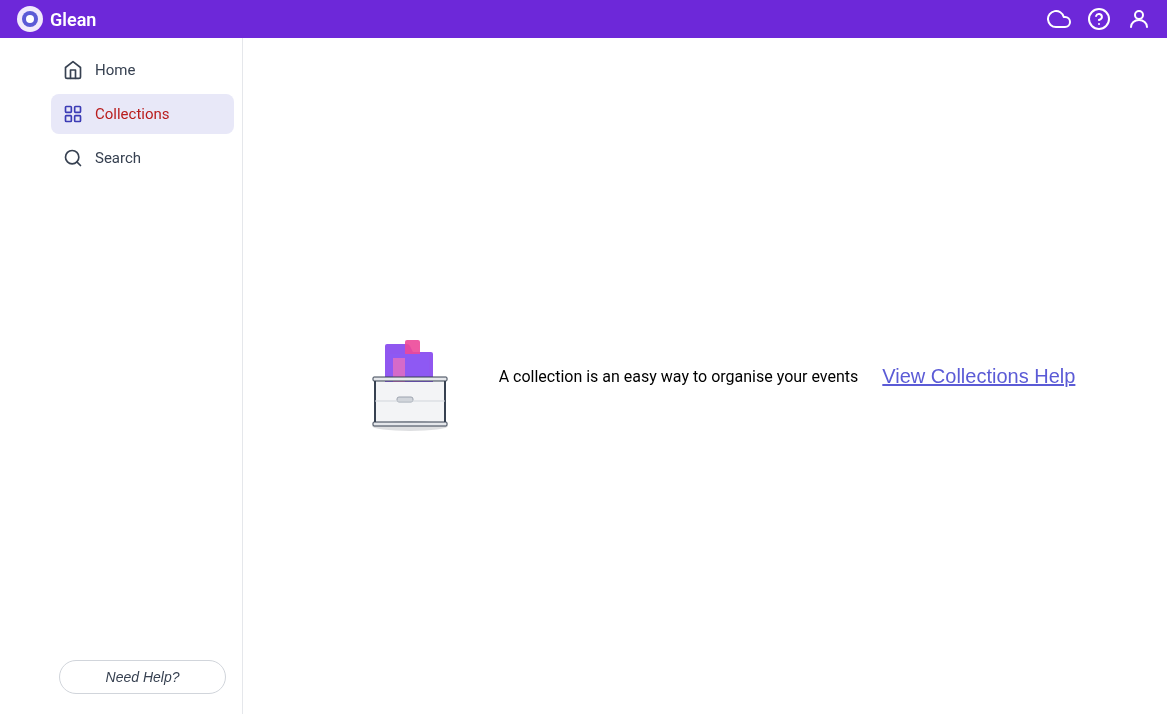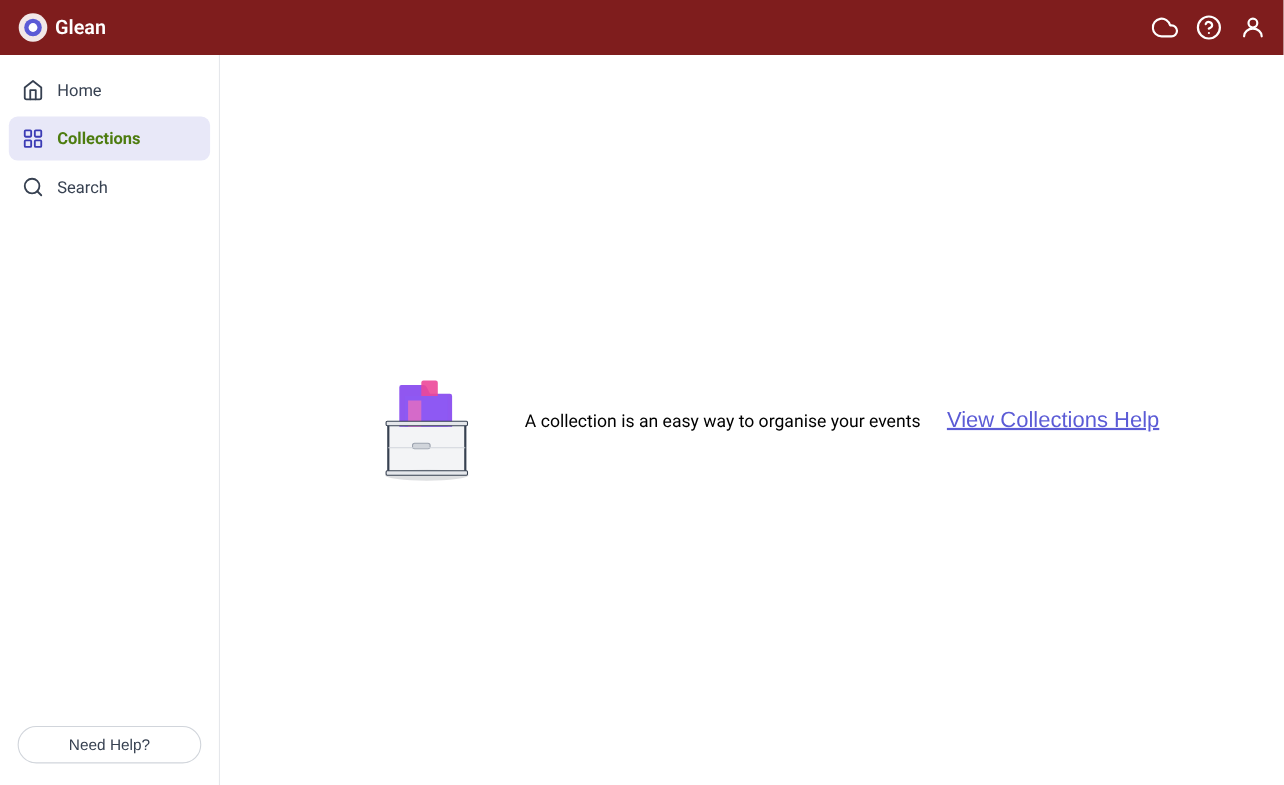--- a/index.html
+++ b/index.html
@@ -1,21 +1,21 @@
 <!DOCTYPE html>
 <html><head>
   <meta charset="utf-8">
   <style>
     * { box-sizing: border-box; margin: 0; padding: 0; }
     body { font-family: -apple-system, BlinkMacSystemFont, 'Segoe UI', Roboto, sans-serif; width: 1167px; height: 714px; overflow: hidden; display: flex; flex-direction: column; }
 
     
     .header {
-      background: #7f1d1d;
-      height: 50px;
+      background: #6d28d9;
+      height: 38px;
       display: flex;
       align-items: center;
       padding: 0 16px;
       justify-content: space-between;
       flex-shrink: 0;
     }
     .header-left {
       display: flex;
       align-items: center;
       gap: 8px;
@@ -47,20 +47,21 @@
       align-items: center;
       justify-content: center;
       cursor: pointer;
     }
 
     
     .main-container {
       display: flex;
       flex: 1;
       overflow: hidden;
+      margin-left: 43px;
     }
 
     
     .sidebar {
       width: 200px;
       background: white;
       border-right: 1px solid #e5e7eb;
       display: flex;
       flex-direction: column;
       padding: 12px 8px;
@@ -75,38 +76,39 @@
       gap: 12px;
       padding: 10px 12px;
       border-radius: 8px;
       cursor: pointer;
       margin-bottom: 4px;
       color: #374151;
       font-size: 15px;
     }
     .sidebar-item.active {
       background: #e8e8f8;
-      color: #4d7c0f;
-      font-weight: 700;
+      color: #b91c1c;
+      font-weight: 400;
     }
     .sidebar-item svg {
       flex-shrink: 0;
     }
     .sidebar-footer {
       padding: 8px;
     }
     .need-help-btn {
       border: 1.5px solid #d1d5db;
       background: white;
       border-radius: 20px;
       padding: 8px 16px;
       font-size: 14px;
       color: #374151;
       cursor: pointer;
       width: 100%;
+      font-style: italic;
     }
 
     
     .content {
       flex: 1;
       background: white;
       display: flex;
       flex-direction: row;
       align-items: center;
       justify-content: center;

